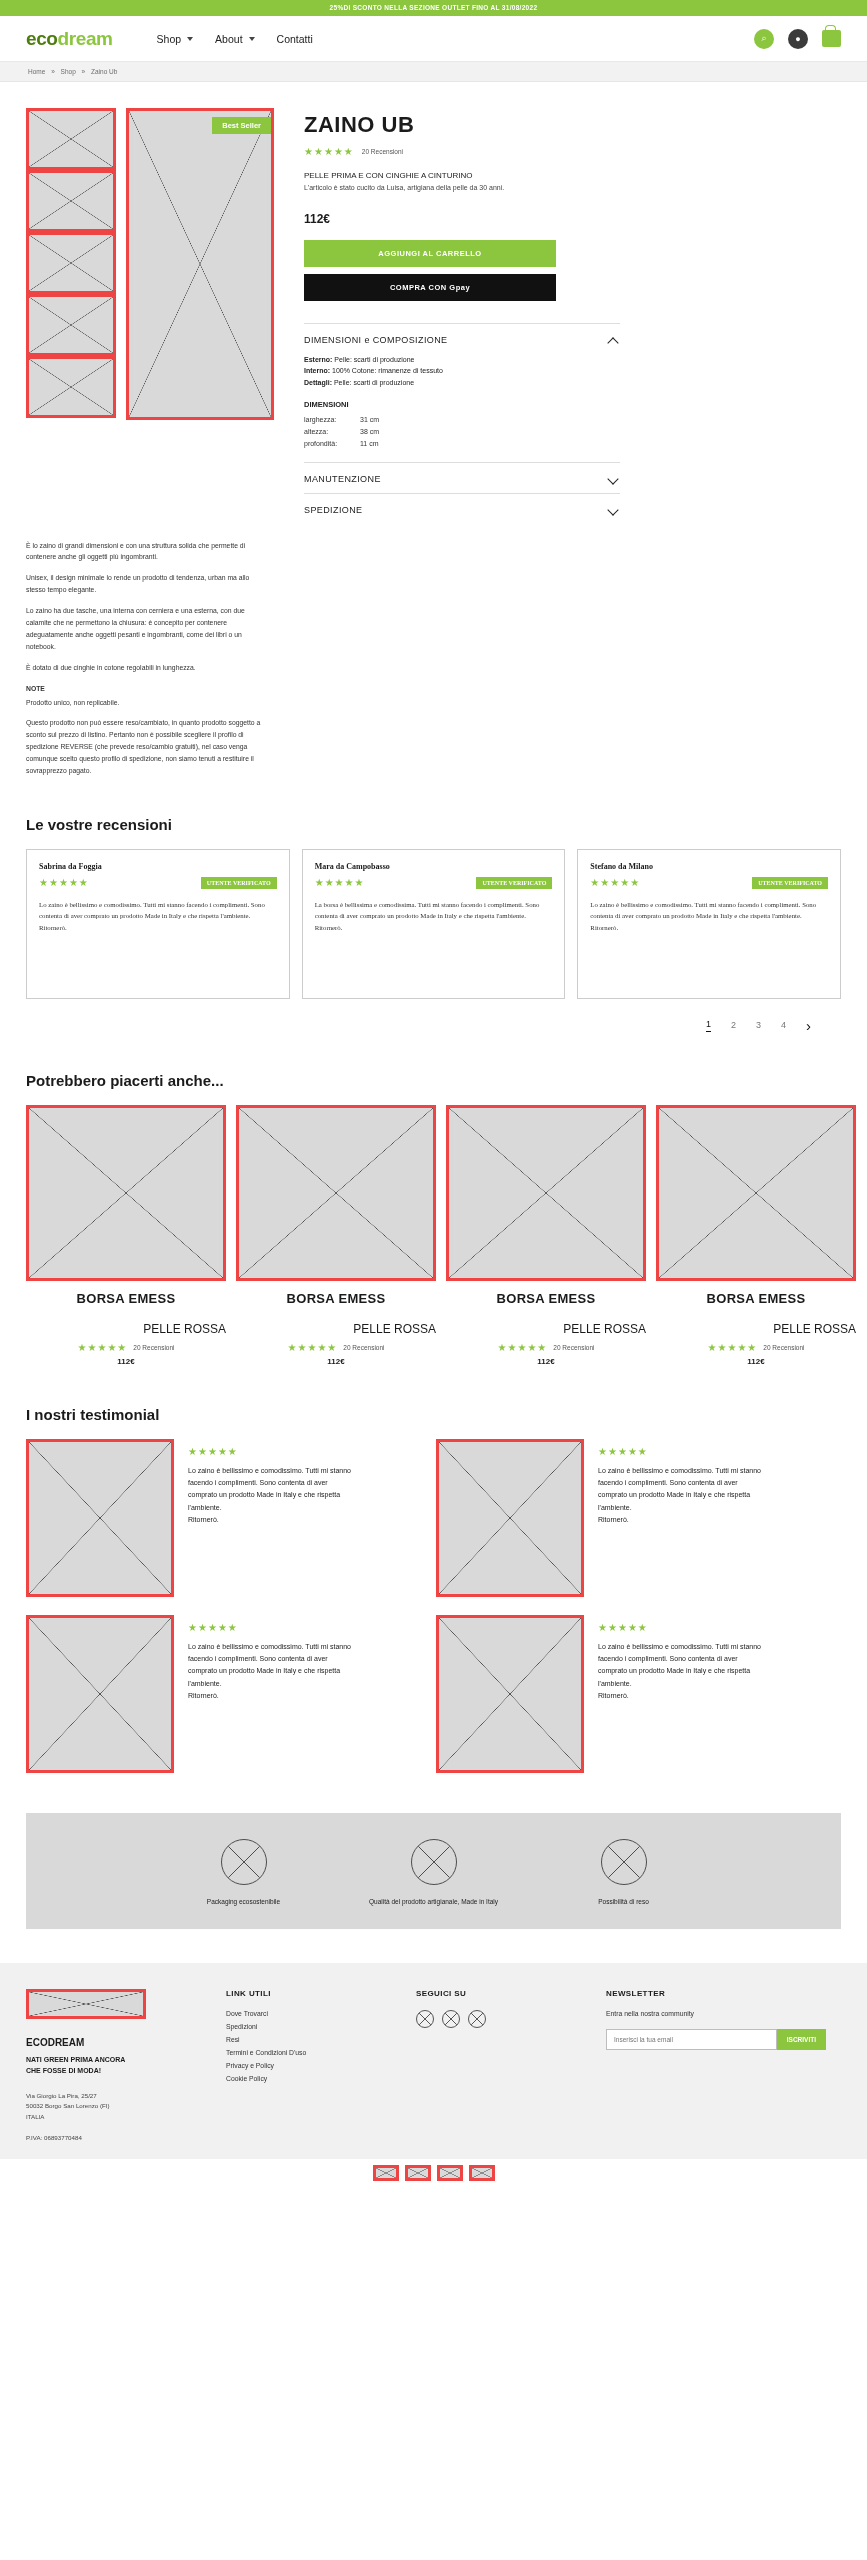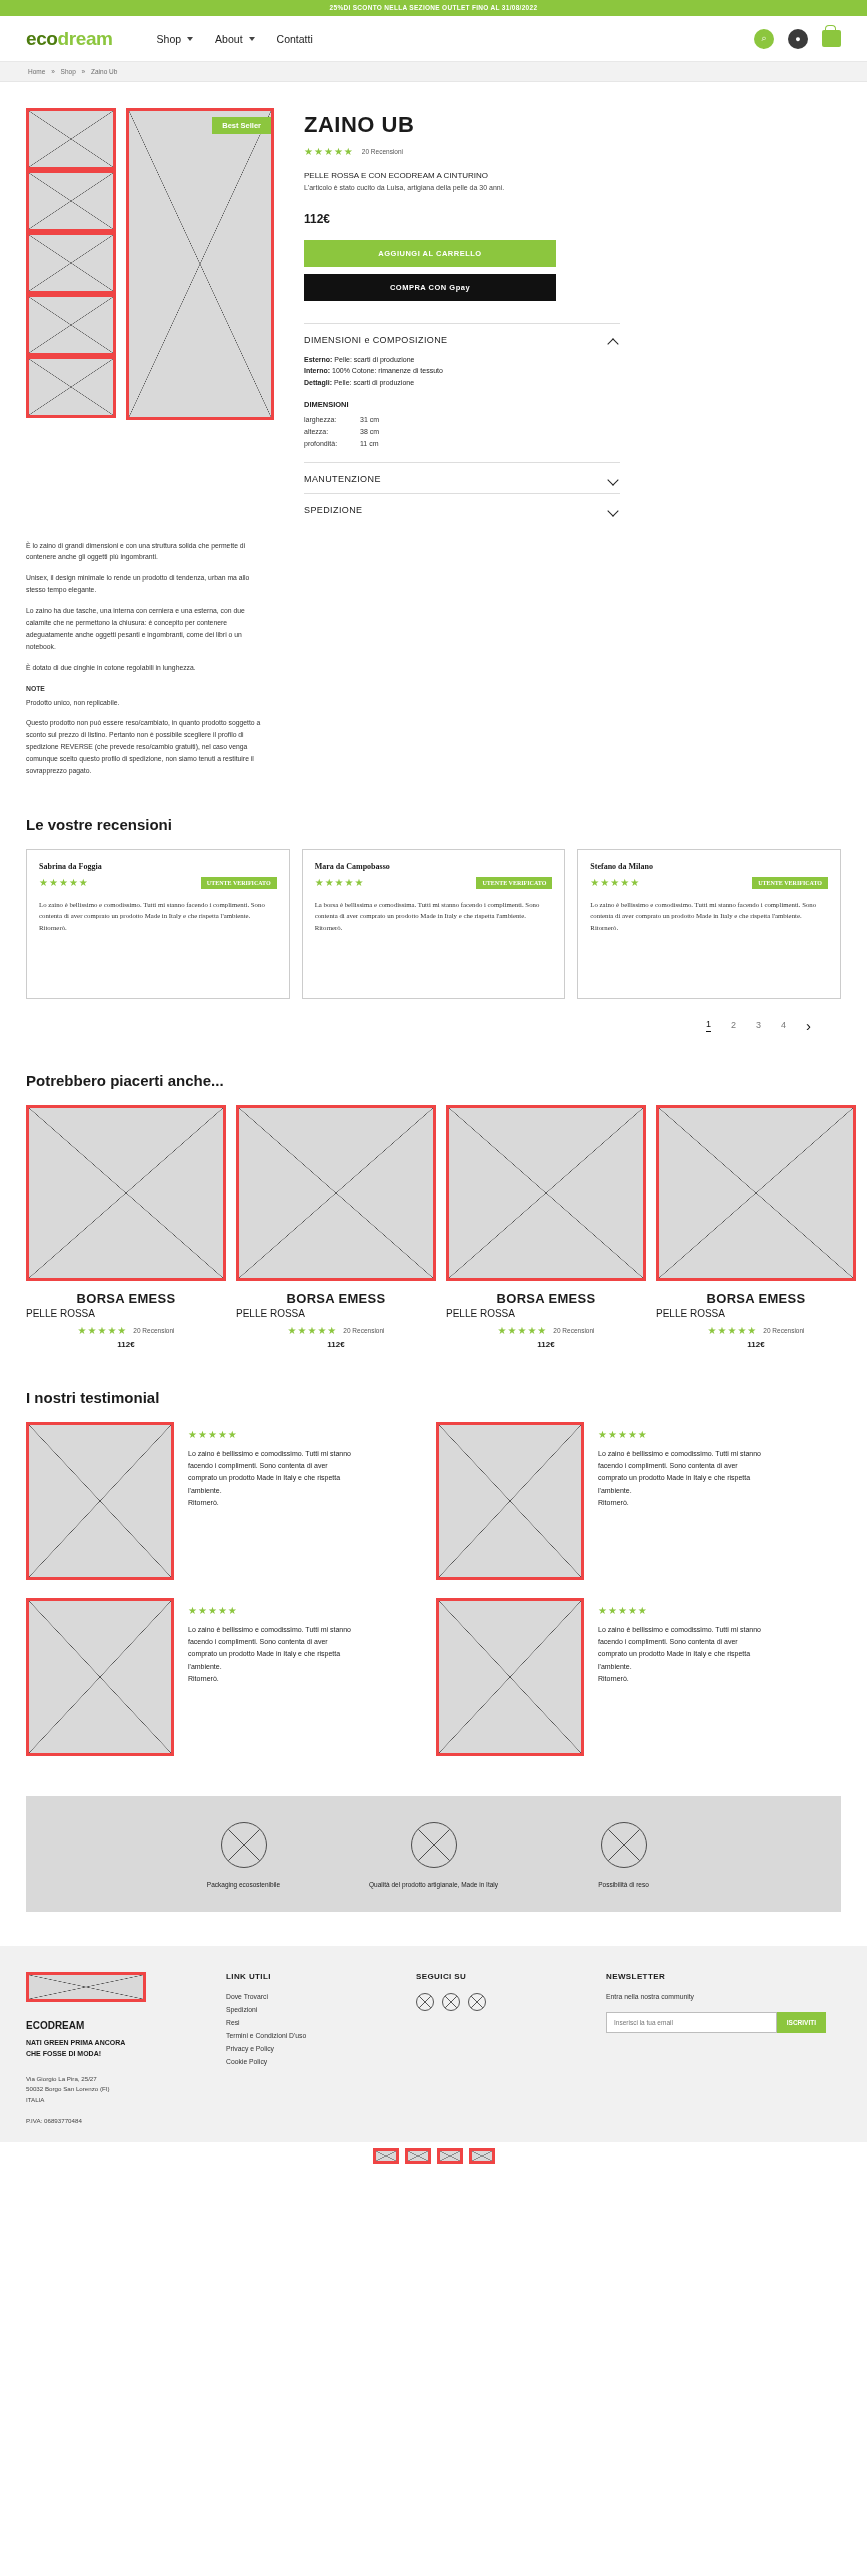--- a/index.html
+++ b/index.html
@@ -111,21 +111,21 @@
   .btn {
     display: block; width: 252px; text-align: center;
     font-size: 7.5px; font-weight: bold; letter-spacing: .5px;
     padding: 9px 0; margin-bottom: 7px; cursor: pointer; border: none;
   }
   .btn-primary { background: #8cc63e; color: #fff; }
   .btn-dark { background: #111; color: #fff; }
 
   .accordion { margin-top: 22px; width: 316px; }
   .acc-head {
-    display: flex; align-items: flex-end; justify-content: space-between;
+    display: flex; align-items: center; justify-content: space-between;
     border-top: 1px solid #ddd; padding: 11px 2px 9px 0;
     font-size: 9px; letter-spacing: .4px; cursor: pointer;
   }
   .chev { width: 9px; height: 9px; position: relative; }
   .chev:before {
     content:""; position:absolute; left:0; top:1px; width:7px; height:7px;
     border-right: 1.4px solid #222; border-bottom: 1.4px solid #222;
     transform: rotate(45deg);
   }
   .chev.up:before { transform: rotate(-135deg); top: 4px; }
@@ -162,21 +162,21 @@
   .pg { font-size: 9px; color: #777; cursor: pointer; }
   .pg.active { color: #111; border-bottom: 1px solid #111; padding-bottom: 2px;}
   .pg-next { font-size: 15px; color: #111; }
 
   
   .related { padding: 38px 26px 0; }
   .prod-grid { display: flex; gap: 10px; }
   .prod-card { width: 200px; }
   .prod-img { width: 200px; height: 176px; }
   .prod-name { font-size: 13px; font-weight: 700; text-align: center; margin-top: 10px; letter-spacing: .3px;}
-  .prod-sub { font-size: 10px; text-align: left; margin-top: 2px; }
+  .prod-sub { font-size: 12px; text-align: right; margin-top: 16px; }
   .prod-rate { display: flex; justify-content: center; align-items: center; gap: 6px; margin-top: 6px; }
   .prod-price { font-size: 8px; font-weight: 700; text-align: center; margin-top: 4px; }
 
   
   .testimonial { padding: 40px 26px 0; }
   .test-grid { display: flex; flex-wrap: wrap; gap: 18px 22px; margin-top: 16px; }
   .test-item { display: flex; gap: 14px; width: 388px; }
   .test-img { width: 148px; height: 158px; flex: none; }
   .test-body { padding-top: 6px; width: 170px;}
   .test-text { font-size: 7px; line-height: 1.75; margin-top: 8px; color: #222; }
@@ -281,21 +281,21 @@
         <div class="bestseller">Best Seller</div>
       </div>
     </div>
 
     <div class="info">
       <div class="title">ZAINO UB</div>
       <div class="rating-row">
         <span class="stars">★★★★★</span>
         <span class="rating-count">20 Recensioni</span>
       </div>
-      <div class="subtitle">PELLE ROSSA E CON ECODREAM A CINTURINO</div>
+      <div class="subtitle">PELLE PRIMA E CON CINGHIE A CINTURINO</div>
       <div class="desc-small">L'articolo è stato cucito da Luisa, artigiana della pelle da 30 anni.</div>
       <div class="price">112€</div>
       <button class="btn btn-primary">AGGIUNGI AL CARRELLO</button>
       <button class="btn btn-dark">COMPRA CON Gpay</button>
 
       <div class="accordion">
         <div>
           <div class="acc-head">
             <span>DIMENSIONI e COMPOSIZIONE</span>
             <i class="chev up"></i>

